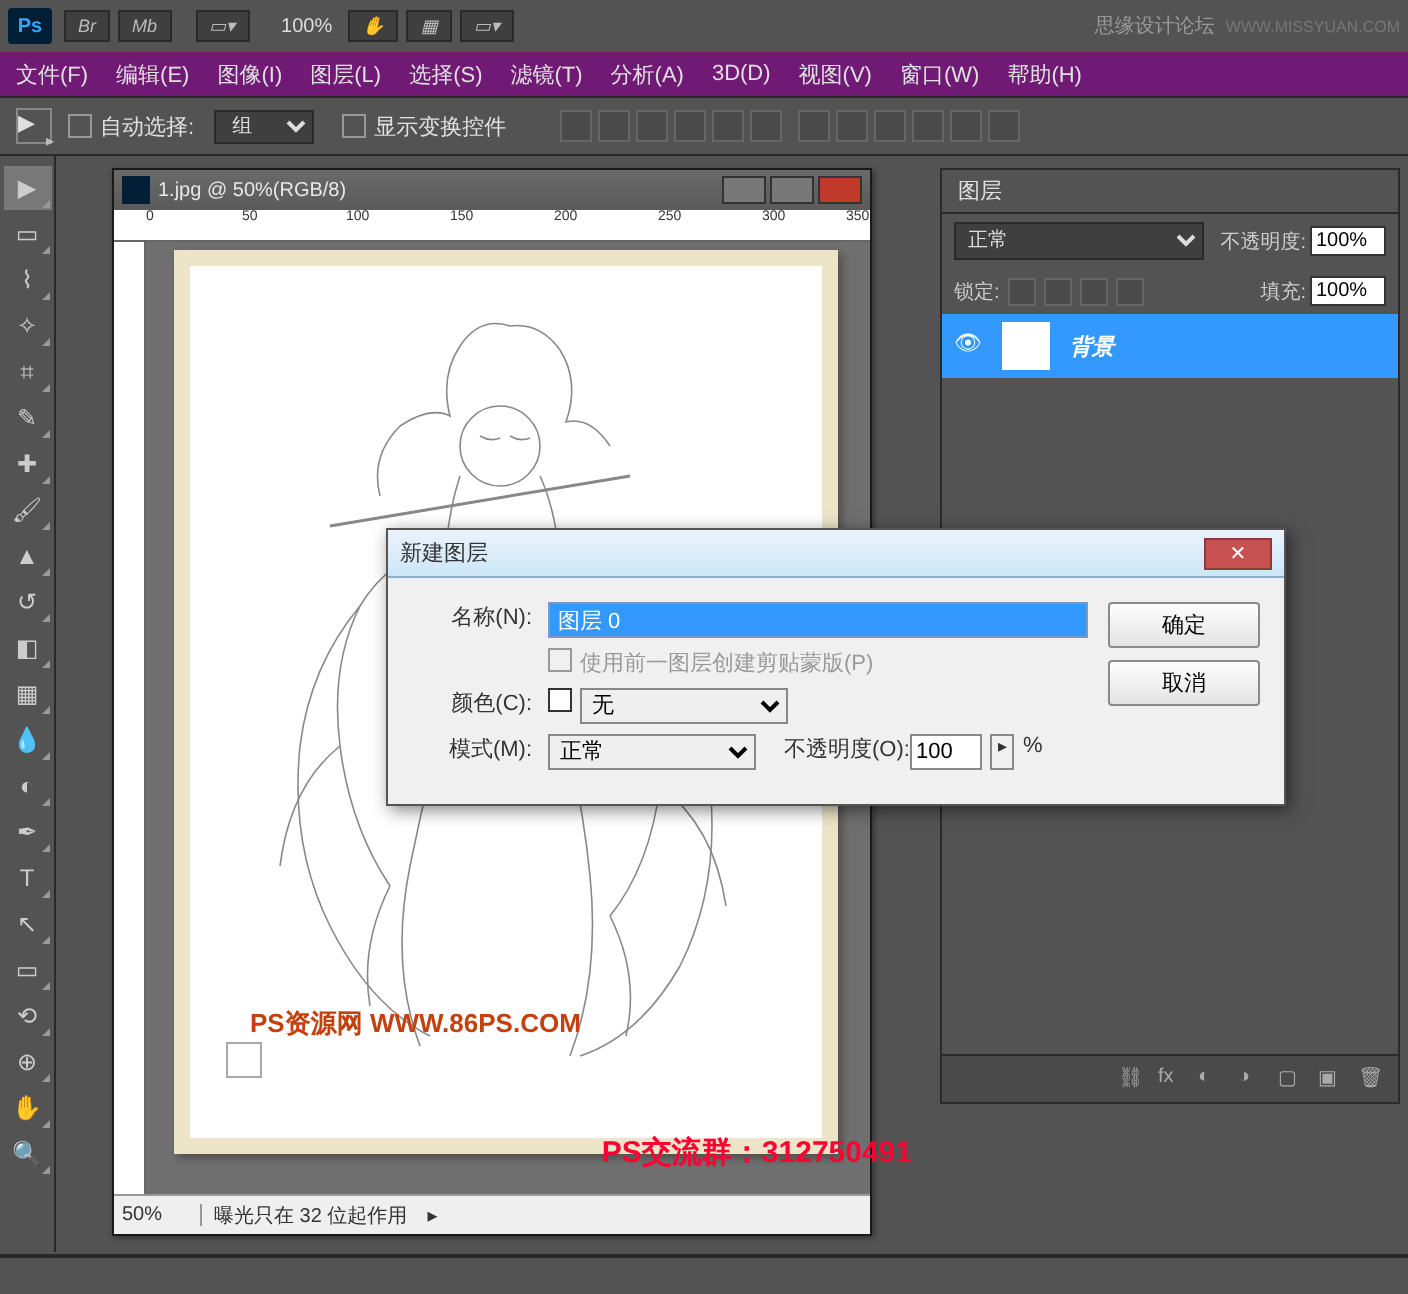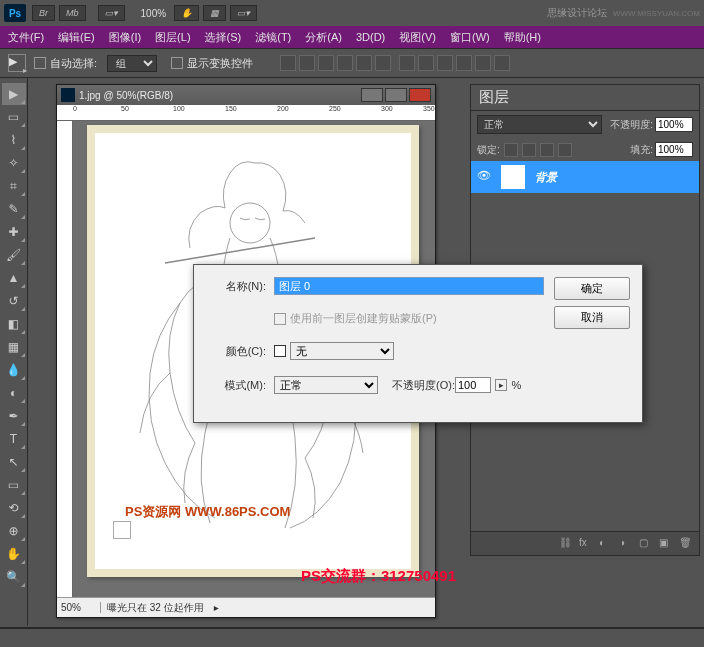--- a/index.html
+++ b/index.html
@@ -35,41 +35,41 @@
 .ruler-h { height: 16px; background: #fff; border-bottom: 1px solid #666; font-size: 7px; color: #333; position: relative; }
 .ruler-v { width: 16px; background: #fff; border-right: 1px solid #666; position: absolute; left: 0; top: 16px; bottom: 0; }
 .canvas { position: absolute; left: 16px; top: 16px; right: 0; bottom: 20px; background: #6f6f6f; overflow: hidden; }
 .page { position: absolute; left: 14px; top: 4px; width: 332px; height: 452px; background: #fdfcf5; border: 8px solid #ece5c8; box-shadow: 2px 2px 4px rgba(0,0,0,.3); }
 .page-inner { width: 100%; height: 100%; background: #fff; position: relative; }
 .watermark { position: absolute; bottom: 48px; left: 30px; color: #c2410c; font-size: 13px; font-weight: bold; }
 .docstatus { position: absolute; bottom: 0; left: 0; right: 0; height: 20px; background: #efefef; display: flex; align-items: center; font-size: 10px; color: #333; border-top: 1px solid #999; }
 .docstatus .zoom { width: 44px; padding: 0 4px; border-right: 1px solid #999; }
 .panels { width: 234px; background: #535353; margin-left: auto; padding: 6px 4px 0 0; }
 .panel { background: #535353; border: 1px solid #2a2a2a; }
-.ptab { background: #535353; padding: 3px 8px; color: #e0e0e0; font-size: 15px; border-bottom: 1px solid #2a2a2a; }
+.ptab { background: #535353; padding: 3px 8px; color: #e0e0e0; font-size: 11px; border-bottom: 1px solid #2a2a2a; }
 .prow { display: flex; align-items: center; padding: 4px 6px; color: #ccc; font-size: 10px; }
 .prow select { background: #3f3f3f; color: #ddd; border: 1px solid #2a2a2a; flex: 1; font-size: 10px; padding: 2px; }
 .prow .lbl { margin-left: 8px; }
 .prow .pctbox { background: #fff; color: #000; width: 38px; padding: 1px 2px; border: 1px solid #333; margin-left: 2px; font-size: 10px; }
 .lock-icons { display: flex; gap: 4px; margin-left: 4px; }
 .lock-icons span { width: 14px; height: 14px; border: 1px solid #666; background: #4a4a4a; }
 .layer-list { height: 370px; background: #535353; overflow: auto; }
 .layer { display: flex; align-items: center; background: #3399ff; color: #fff; height: 32px; padding: 0 6px; font-size: 11px; }
 .layer .eye { width: 16px; height: 16px; color: #fff; margin-right: 8px; }
 .layer .thumb { width: 24px; height: 24px; background: #fff; border: 1px solid #fff; margin-right: 10px; }
 .layer .lname { font-style: italic; font-weight: bold; }
 .pfooter { height: 24px; background: #4a4a4a; border-top: 1px solid #2a2a2a; display: flex; align-items: center; justify-content: flex-end; padding: 0 6px; gap: 6px; }
 .pfooter span { width: 14px; height: 14px; color: #aaa; font-size: 10px; }
 .redtext { position: absolute; right: 14px; bottom: 40px; color: #ff0033; font-size: 15px; font-weight: bold; z-index: 50; }
 .dialog { position: absolute; left: 193px; top: 264px; width: 450px; background: #f0f0f0; border: 1px solid #555; box-shadow: 2px 2px 8px rgba(0,0,0,.5); z-index: 100; }
 .dtitlebar { background: linear-gradient(#eaf3fb,#cde6f7); height: 24px; display: flex; align-items: center; padding: 0 6px; color: #333; font-size: 11px; border-bottom: 1px solid #8faecf; }
 .dtitlebar .dclose { margin-left: auto; background: #c75050; color: #fff; width: 34px; height: 16px; display: flex; align-items: center; justify-content: center; font-size: 10px; border: 1px solid #8b3a3a; }
 .dbody { padding: 12px; display: flex; }
 .dform { flex: 1; }
-.drow { display: flex; align-items: center; margin-bottom: 16px; font-size: 11px; color: #333; }
+.drow { display: flex; margin-bottom: 5px; font-size: 11px; color: #333; }
 .drow .dlbl { width: 60px; text-align: right; margin-right: 8px; }
 .drow input[type=text] { flex: 1; border: 1px solid #7a9ac0; padding: 2px 4px; font-size: 11px; }
 .drow input[type=text].sel { background: #3399ff; color: #fff; max-width: 270px; }
 .drow .chk2 { width: 12px; height: 12px; border: 1px solid #999; margin-right: 4px; }
 .drow .disabled { color: #999; }
 .drow select.combo { width: 104px; border: 1px solid #888; padding: 1px; font-size: 11px; }
 .drow .colorbox { width: 12px; height: 12px; border: 1px solid #333; background: #fff; margin-right: 4px; }
 .drow .opspin { width: 36px; border: 1px solid #888; padding: 1px 2px; font-size: 11px; }
 .dbtns { width: 76px; margin-left: 10px; }
 .dbtns button { width: 100%; padding: 3px; margin-bottom: 6px; font-size: 11px; background: linear-gradient(#fdfdfd,#e4e4e4); border: 1px solid #8a8a8a; border-radius: 2px; }
@@ -254,20 +254,24 @@
         <span>◑</span>
         <span>▢</span>
         <span>▣</span>
         <span>🗑</span>
       </div>
     </div>
   </div>
 </div>
 
 <div class="dialog">
+  <div class="dtitlebar">
+    <span>新建图层</span>
+    <div class="dclose">✕</div>
+  </div>
   <div class="dbody">
     <div class="dform">
       <div class="drow">
         <span class="dlbl">名称(N):</span>
         <input type="text" class="sel" value="图层 0" style="">
       </div>
       <div class="drow" style="padding-left:68px">
         <div class="chk2"></div>
         <span class="disabled">使用前一图层创建剪贴蒙版(P)</span>
       </div>

